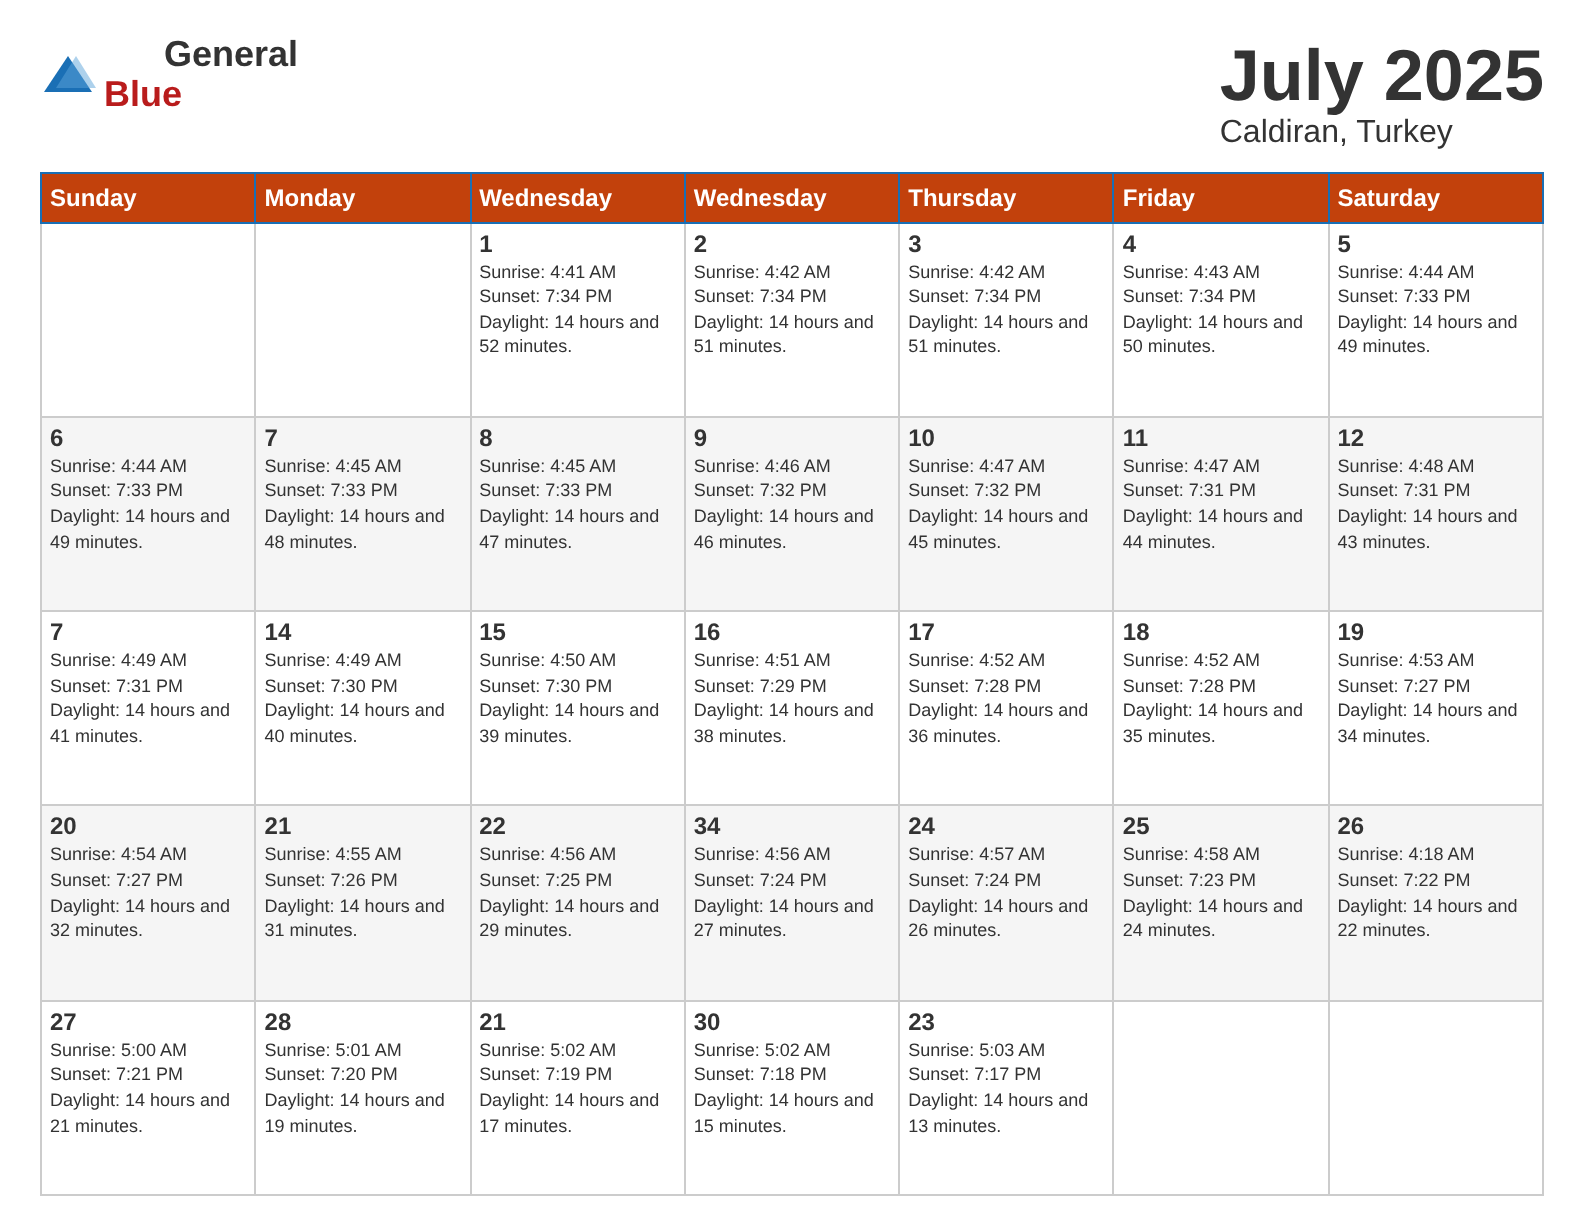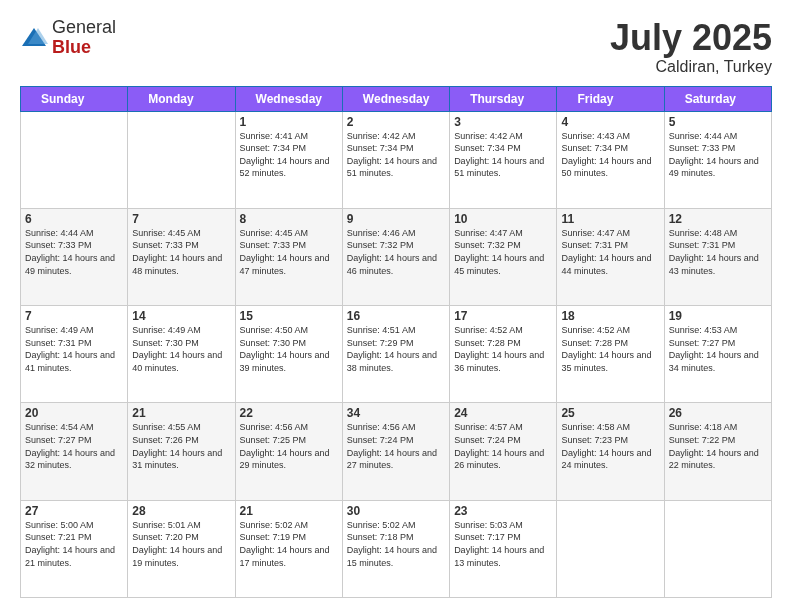--- a/index.html
+++ b/index.html
@@ -27,59 +27,59 @@
       display: flex;
       align-items: center;
     }
     .logo-text {
       display: flex;
       flex-direction: column;
       line-height: 1.1;
     }
     .logo-general {
       font-size: 18px;
-      font-weight: normal;
-      color: #333;
+      font-weight: bold;
+      color: #333;
+      margin-left: 30px;
     }
     .logo-blue {
       font-size: 18px;
       font-weight: bold;
       color: #b91c1c;
     }
     .logo-icon {
       width: 28px;
       height: 28px;
       margin-right: 4px;
     }
     .title-block {
-      text-align: right;
     }
     .month-title {
       font-size: 36px;
       font-weight: bold;
       color: #333;
       line-height: 1.1;
     }
     .location-title {
       font-size: 16px;
       color: #333;
     }
     .calendar {
       flex: 1;
       border: 1px solid #ccc;
       border-collapse: collapse;
       width: 100%;
       table-layout: fixed;
     }
     .calendar th {
-      background-color: #8b5cf6;
+      background-color: #c2410c;
       color: #fff;
       font-size: 12px;
       font-weight: bold;
-      padding: 5px 20px;
+      padding: 5px 4px;
       text-align: left;
       border: 1px solid #1a6fb5;
     }
     .calendar td {
       border: 1px solid #ccc;
       vertical-align: top;
       padding: 3px 4px;
       font-size: 9.5px;
       color: #333;
       background: #fff;

